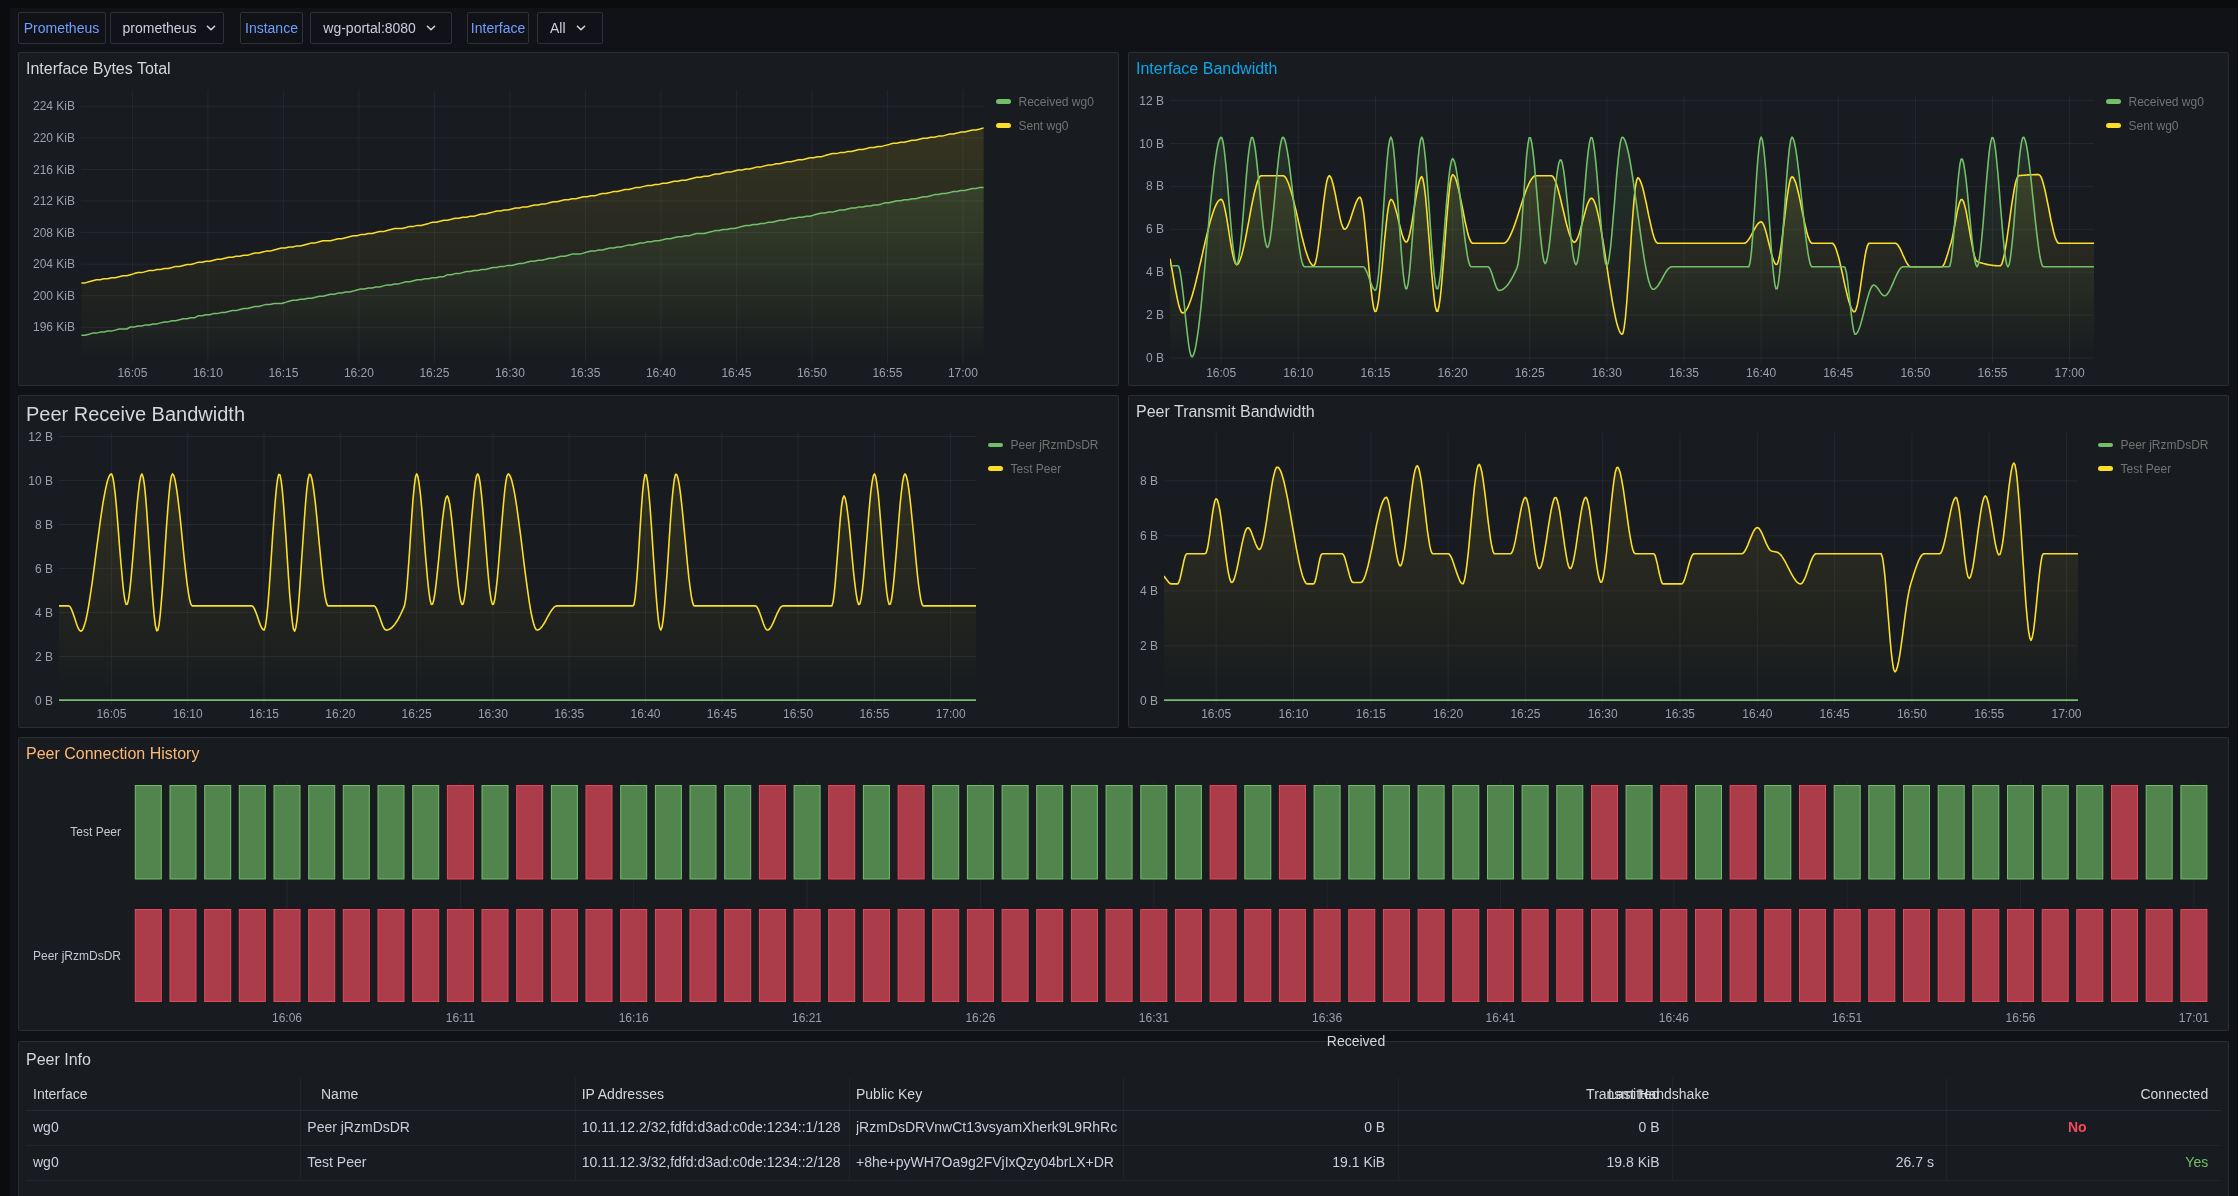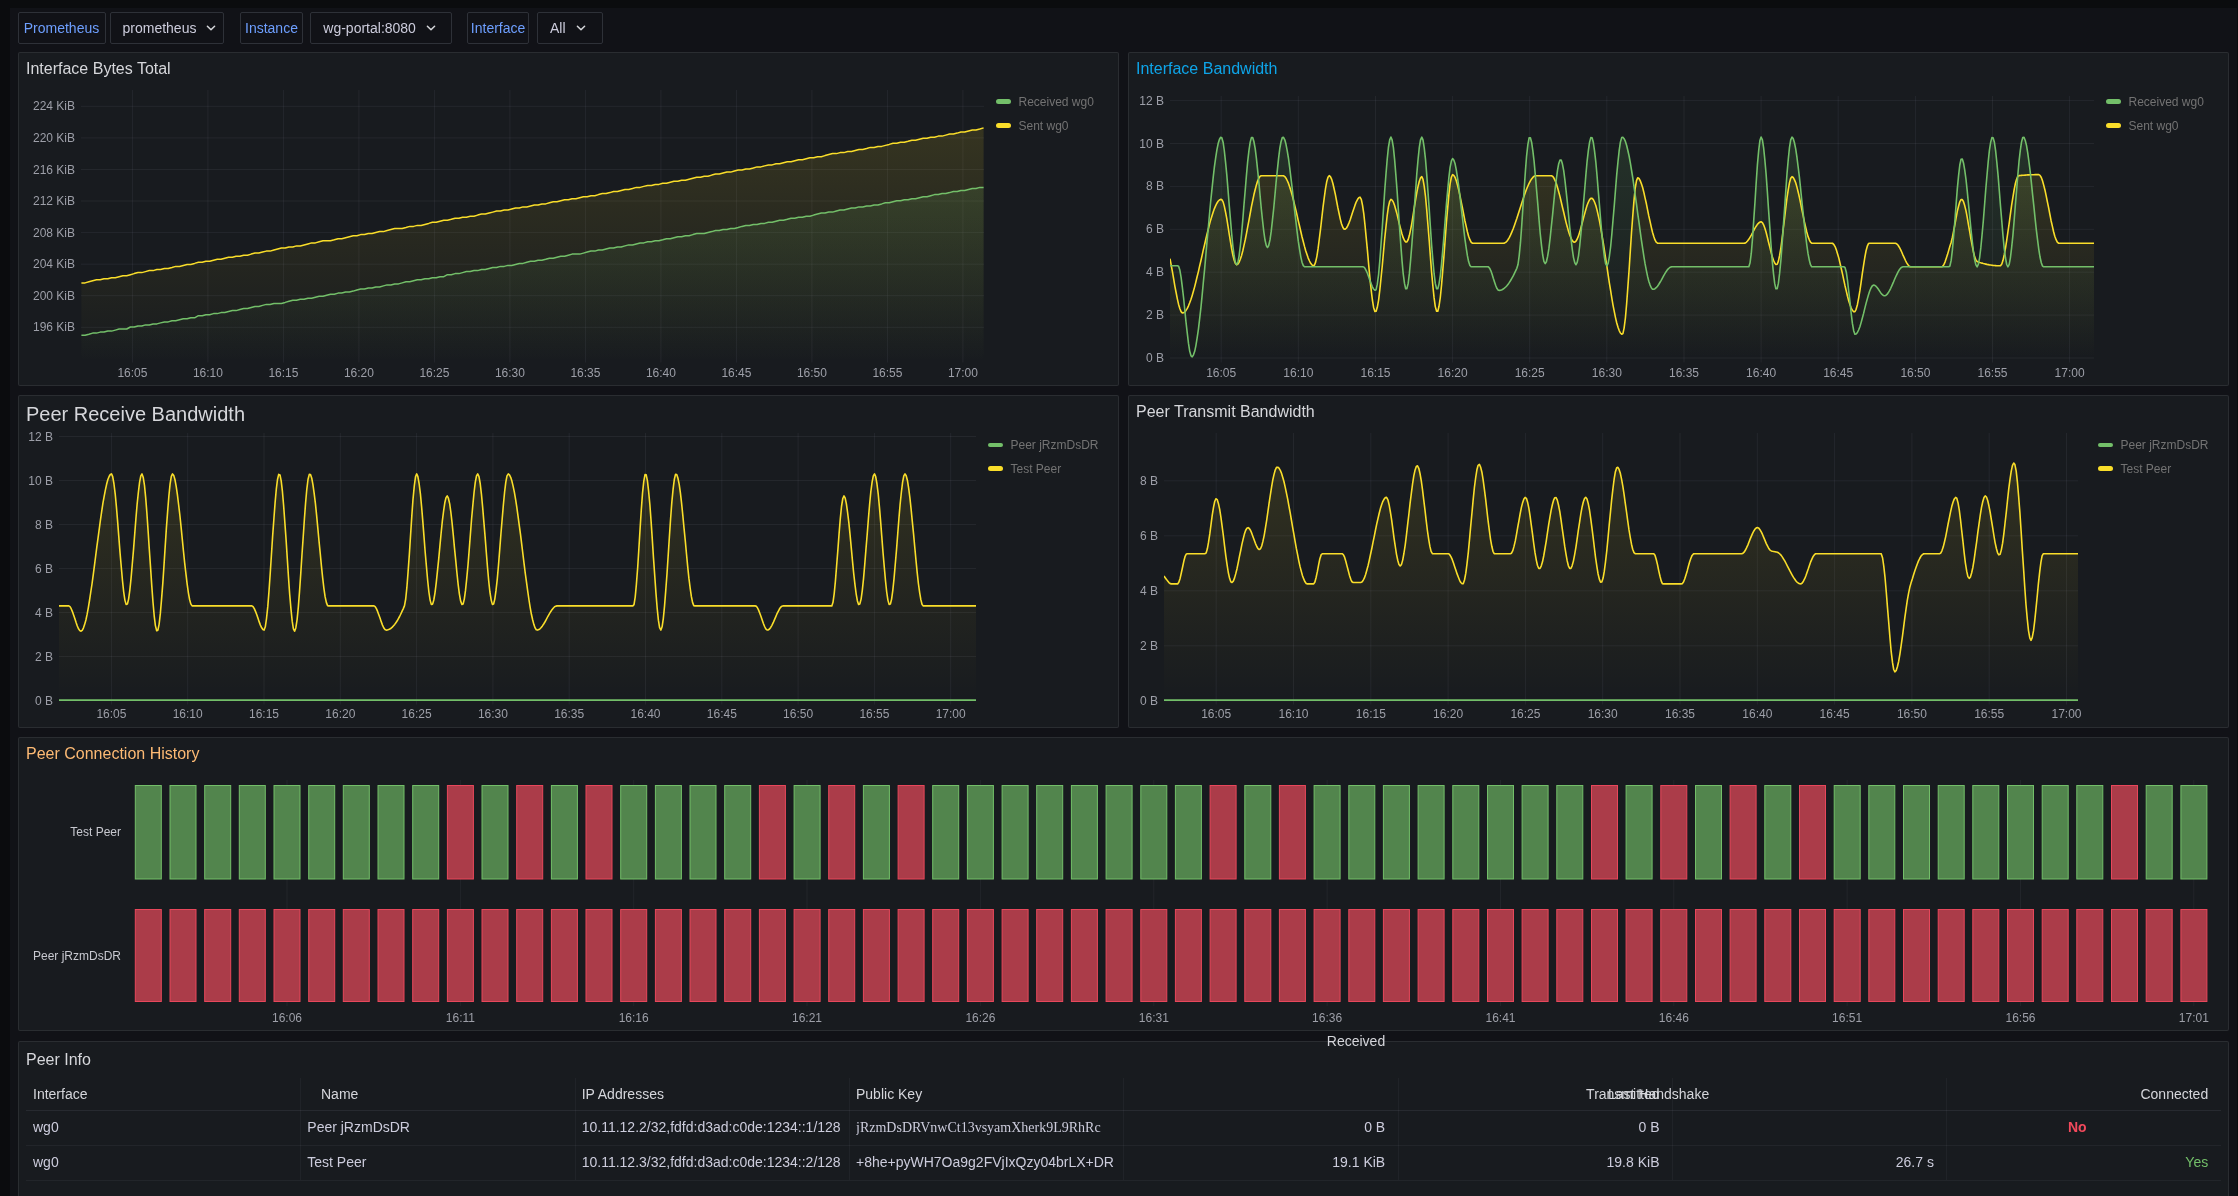--- a/index.html
+++ b/index.html
@@ -435,21 +435,21 @@
     <div class="hcell" style="left:321px;top:1077.5px;">Name</div>
     <div class="hcell" style="left:581.7px;top:1077.5px;">IP Addresses</div>
     <div class="hcell" style="left:856.0px;top:1077.5px;">Public Key</div>
     <div class="hcell" style="left:1123.3px;top:1025px;width:261.9px;text-align:right;">Received</div>
     <div class="hcell" style="left:1397.6px;top:1077.5px;width:261.9px;text-align:right;">Transmitted</div>
     <div class="hcell" style="left:1608px;top:1077.5px;width:261.9px;text-align:left;">Last Handshake</div>
     <div class="hcell" style="left:1946.3px;top:1077.5px;width:261.9px;text-align:right;">Connected</div>
     <div class="cell" style="left:33.0px;top:1110px;width:266.3px;">wg0</div>
     <div class="cell" style="left:307.3px;top:1110px;width:266.3px;">Peer jRzmDsDR</div>
     <div class="cell" style="left:581.7px;top:1110px;width:266.3px;">10.11.12.2/32,fdfd:d3ad:c0de:1234::1/128</div>
-    <div class="cell" style="left:856.0px;top:1110px;width:266.3px;font-family:Liberation Serif, serif;">jRzmDsDRVnwCt13vsyamXherk9L9RhRc</div>
+    <div class="cell" style="left:856.0px;top:1110px;width:266.3px;">jRzmDsDRVnwCt13vsyamXherk9L9RhRc</div>
     <div class="cell" style="left:1123.3px;top:1110px;width:261.9px;text-align:right;color:#ccccdc;">0 B</div>
     <div class="cell" style="left:1397.6px;top:1110px;width:261.9px;text-align:right;color:#ccccdc;">0 B</div>
     <div class="cell" style="left:1672.0px;top:1110px;width:261.9px;text-align:right;color:#ccccdc;"></div>
     <div class="cell" style="left:1946.3px;top:1110px;width:261.9px;text-align:center;color:#f2495c;font-weight:bold;">No</div>
     <div class="cell" style="left:33.0px;top:1145px;width:266.3px;">wg0</div>
     <div class="cell" style="left:307.3px;top:1145px;width:266.3px;">Test Peer</div>
     <div class="cell" style="left:581.7px;top:1145px;width:266.3px;">10.11.12.3/32,fdfd:d3ad:c0de:1234::2/128</div>
     <div class="cell" style="left:856.0px;top:1145px;width:266.3px;">+8he+pyWH7Oa9g2FVjIxQzy04brLX+DR</div>
     <div class="cell" style="left:1123.3px;top:1145px;width:261.9px;text-align:right;color:#ccccdc;">19.1 KiB</div>
     <div class="cell" style="left:1397.6px;top:1145px;width:261.9px;text-align:right;color:#ccccdc;">19.8 KiB</div>

